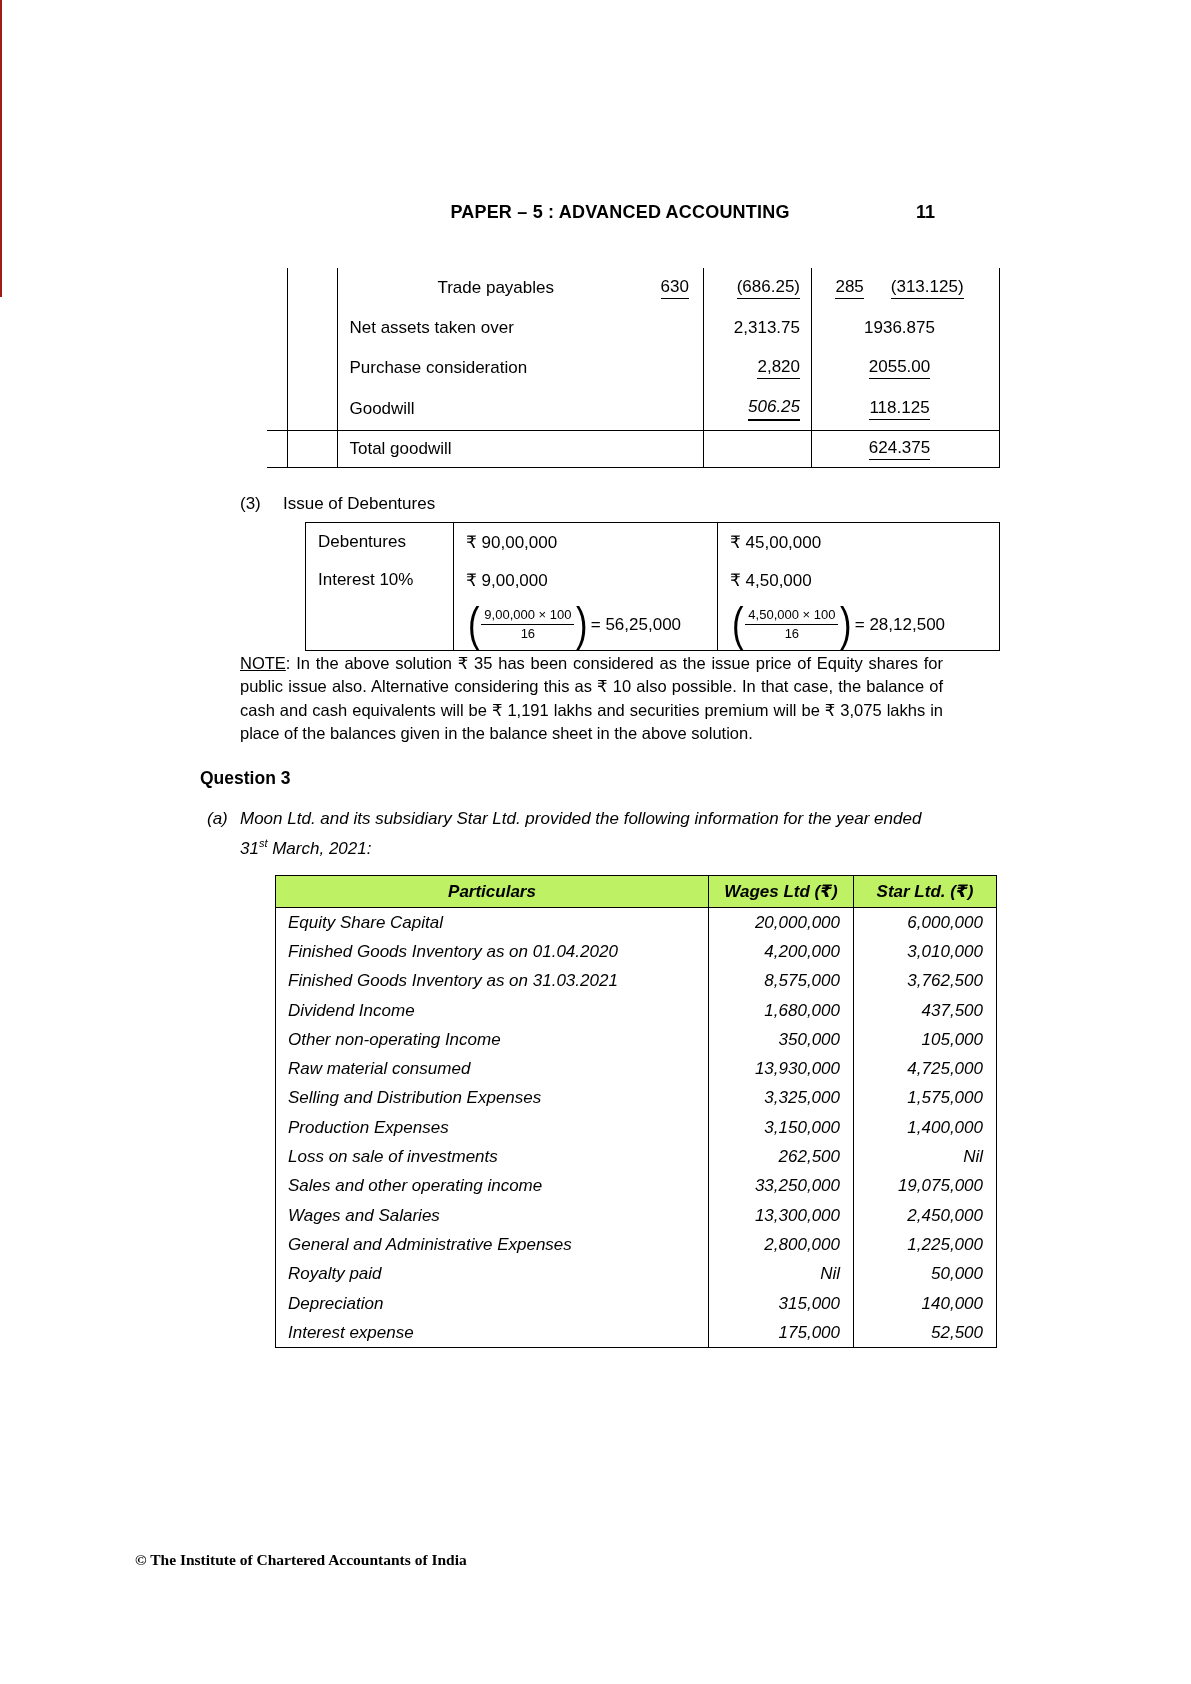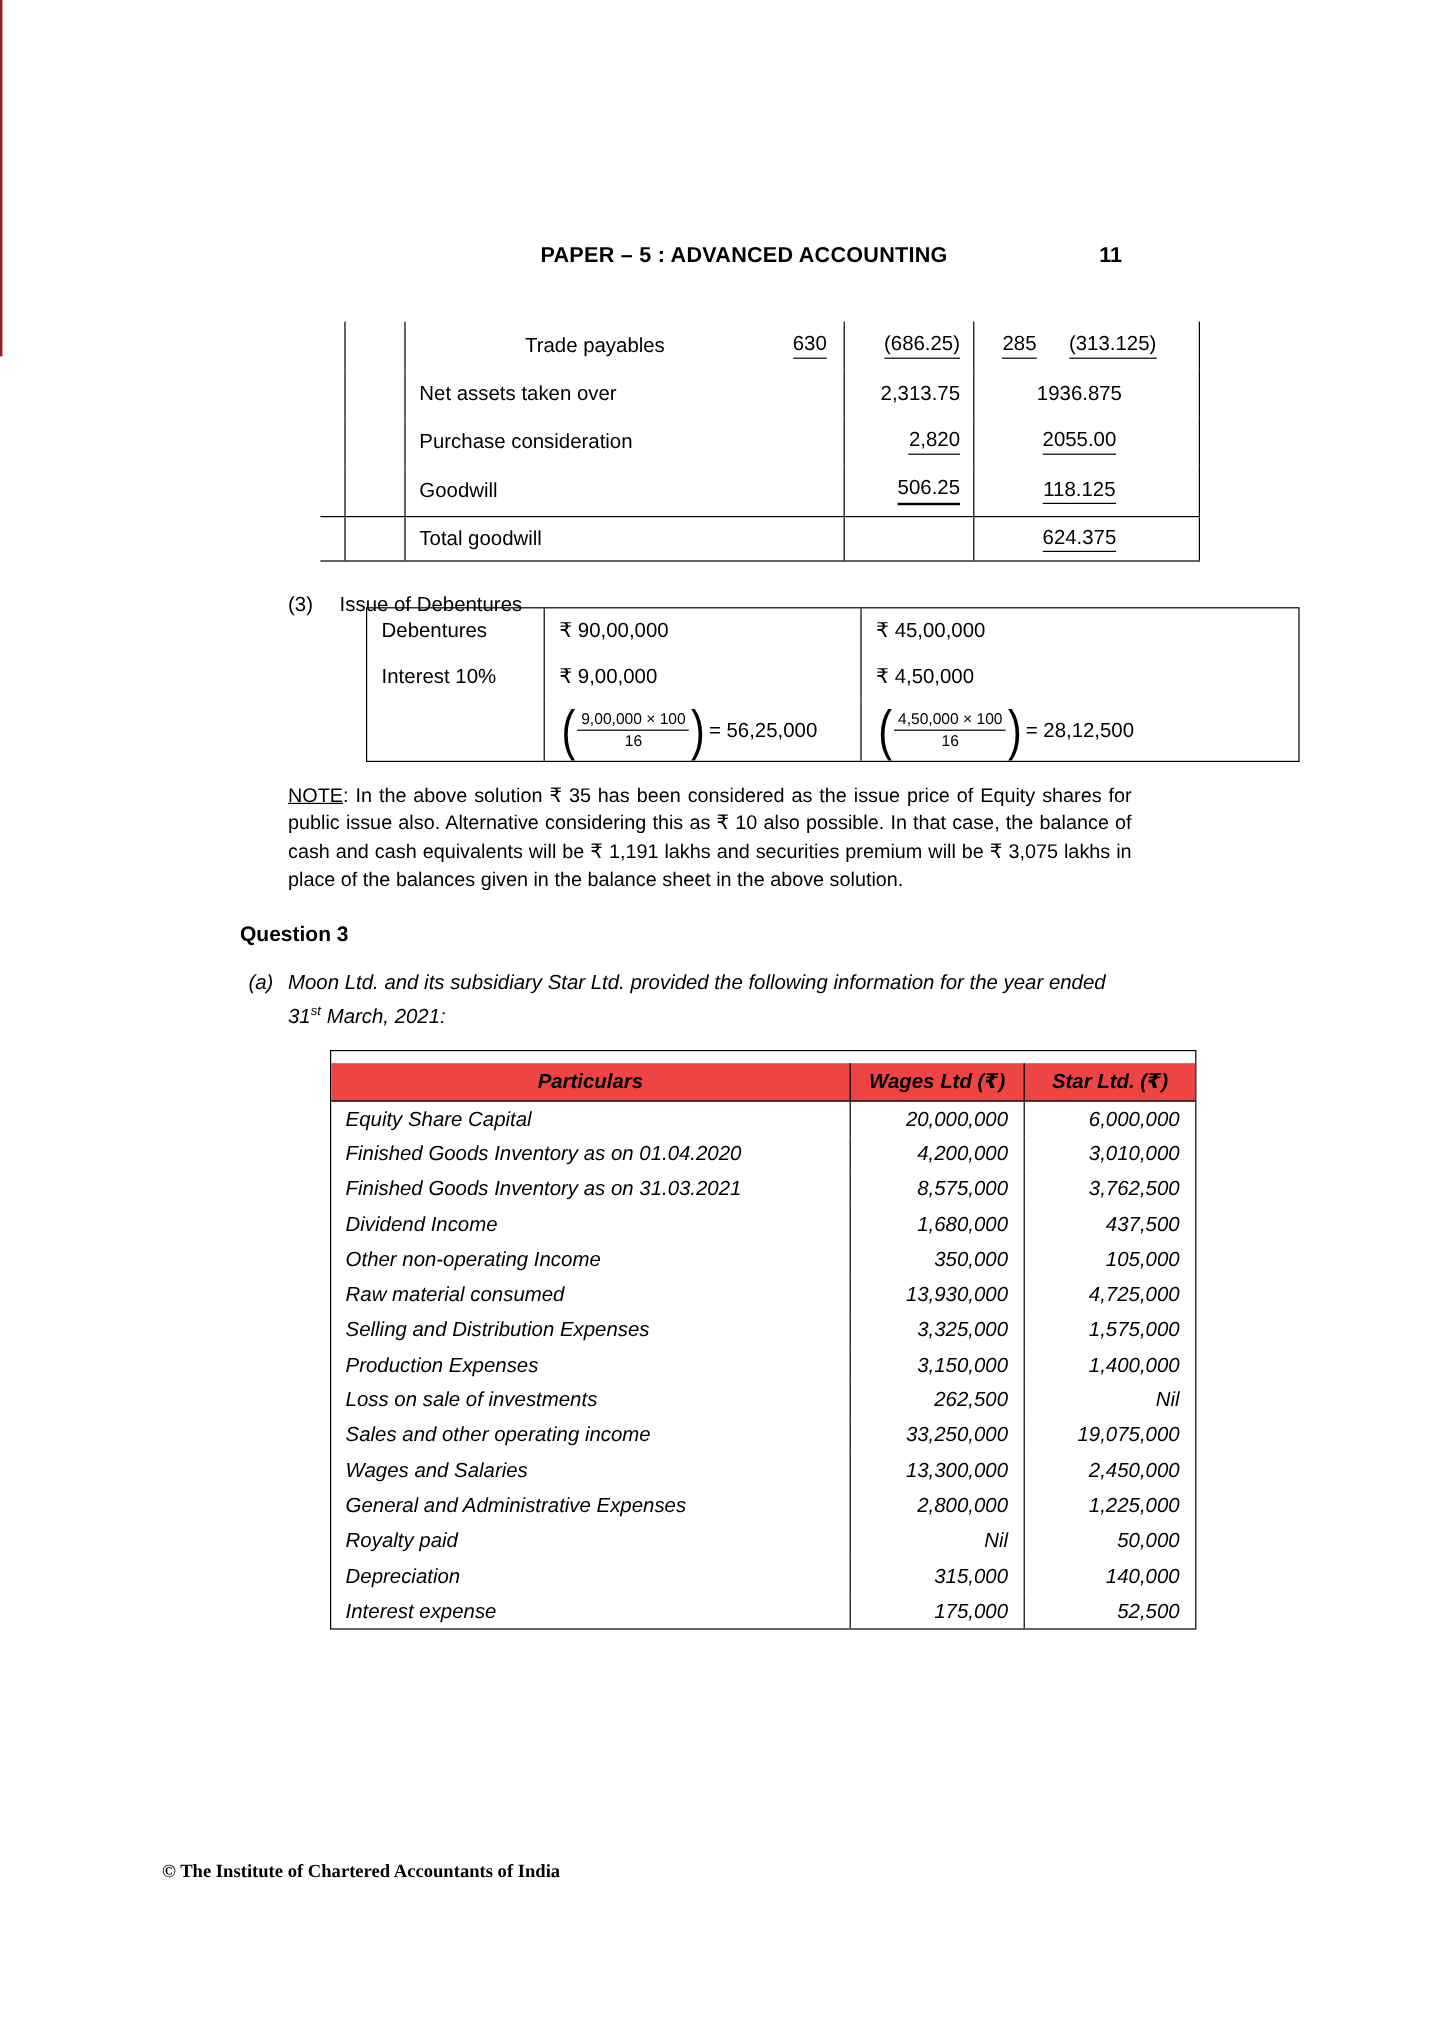--- a/index.html
+++ b/index.html
@@ -11,42 +11,42 @@
   .scan-edge { position:absolute; left:0; top:0; width:2px; height:297px; background:#9e1b1b; }
 
   
   .hdr { position:absolute; top:202px; left:240px; width:760px; text-align:center;
          font-weight:bold; font-size:18px; letter-spacing:0.2px; }
   .pagenum { position:absolute; top:202px; left:916px; font-weight:bold; font-size:18px; }
 
   
   .u  { border-bottom:1.5px solid #000; padding-bottom:1px; }
   .uu { display:inline-block; border-bottom:1.5px solid #000; padding-bottom:0; }
-  .uu > span { display:inline-block; border-bottom:1.5px solid #000; padding-bottom:2px; }
+  .uu > span { display:inline-block; border-bottom:1.5px solid #000; padding-bottom:2px;font-style:italic; }
 
   
   .tbl1 { position:absolute; left:267px; top:268px; width:733px; border-bottom:1.5px solid #000; font-size:17px; }
   .t1r { display:flex; height:40px;padding-left:20px; }
   .t1r.total { height:36px; border-top:1.5px solid #000; }
   .t1r.goodwill { height:42px; }
   .t1a { width:54px;  box-sizing:border-box; border-left:1.5px solid #000; border-right:1.5px solid #000; }
   .t1b { width:382px; box-sizing:border-box; display:flex; align-items:center; justify-content:space-between;
          padding:0 14px 0 11px; }
   .t1c { width:114px; box-sizing:border-box; border-left:1.5px solid #000; border-right:1.5px solid #000;
          display:flex; align-items:center; justify-content:flex-end; padding-right:11px; }
   .t1d { width:197px; box-sizing:border-box; border-right:1.5px solid #000;
          display:flex; align-items:center; justify-content:center; gap:27px; padding-right:12px; }
   .ind { padding-left:88px; }
 
   
   .sec3 { position:absolute; top:494px; left:240px; font-size:17px; }
   .sec3 .num { display:inline-block; width:43px; }
 
   
-  .tbl2 { position:absolute; left:305px; top:506px; width:778px; box-sizing:border-box;
+  .tbl2 { position:absolute; left:305px; top:522px; width:695px; box-sizing:border-box;
           border:1.5px solid #000; font-size:17px; }
   .t2r { display:flex; }
   .t2r.r1, .t2r.r2 { height:38px; }
   .t2r.r3 { height:51px; }
   .t2a { width:147px; box-sizing:border-box; display:flex; align-items:center; padding-left:12px; }
   .t2b { width:264px; box-sizing:border-box; border-left:1.5px solid #000; display:flex; align-items:center; padding-left:12px; }
   .t2c { flex:1; box-sizing:border-box; border-left:1.5px solid #000; display:flex; align-items:center; padding-left:12px; }
   .formula { display:flex; align-items:center; }
   .paren { font-size:46px; font-weight:300; line-height:0.85; transform:scaleX(0.75); }
   .frac { display:flex; flex-direction:column; align-items:center; font-size:13px; line-height:1.25; }
@@ -62,21 +62,21 @@
   
   .q3 { position:absolute; left:200px; top:768px; font-weight:bold; font-size:17.5px; }
   .qa { position:absolute; left:207px; top:806px; width:740px; font-style:italic; font-size:17px; line-height:25px; }
   .qa .plabel { position:absolute; left:0; top:0; }
   .qa .ptext { margin-left:33px; width:705px; text-align:justify; }
   .qa sup { font-size:11px; }
 
   
   .tbl3 { position:absolute; left:275px; top:875px; width:722px; box-sizing:border-box;
           border:1.5px solid #000; font-size:17px; font-style:italic; }
-  .t3h { display:flex; height:31px; background:#ef4444; border-bottom:1.5px solid #000; font-weight:bold;margin-top:10px; }
+  .t3h { display:flex; height:31px; background:#bef264; border-bottom:1.5px solid #000; font-weight:bold; }
   .t3h .h1 { width:432px; box-sizing:border-box; display:flex; align-items:center; justify-content:center; }
   .t3h .h2 { width:145px; box-sizing:border-box; border-left:1.5px solid #000; display:flex; align-items:center; justify-content:center; }
   .t3h .h3 { flex:1; box-sizing:border-box; border-left:1.5px solid #000; display:flex; align-items:center; justify-content:center; }
   .t3r { display:flex; height:29.3px; }
   .t3r .c1 { width:432px; box-sizing:border-box; display:flex; align-items:center; padding-left:12px; }
   .t3r .c2 { width:145px; box-sizing:border-box; border-left:1.5px solid #000; display:flex; align-items:center; justify-content:flex-end; padding-right:13px; }
   .t3r .c3 { flex:1; box-sizing:border-box; border-left:1.5px solid #000; display:flex; align-items:center; justify-content:flex-end; padding-right:13px;text-align:center; }
 
   
   .footer { position:absolute; left:135px; top:1551px; font-family:"Liberation Serif","DejaVu Serif",serif;

